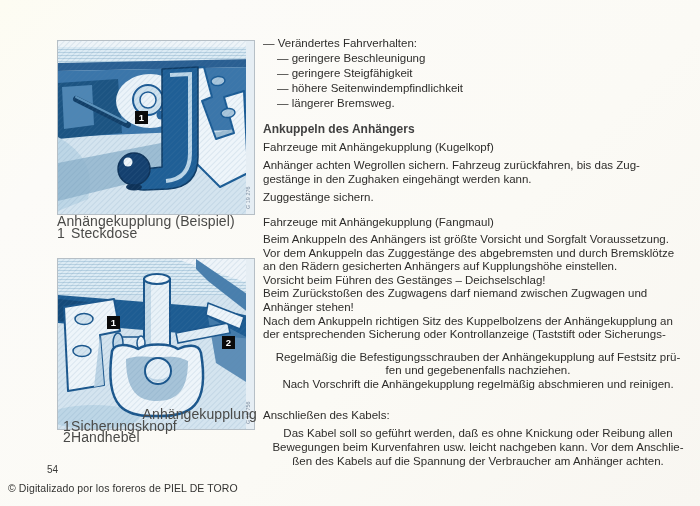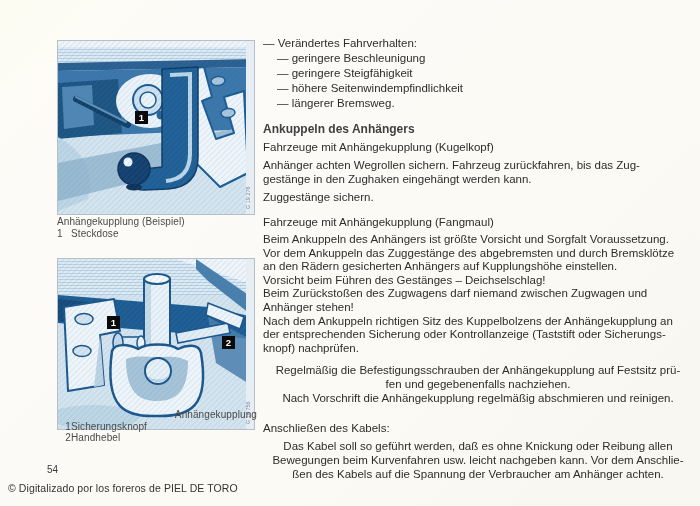--- a/index.html
+++ b/index.html
@@ -7,21 +7,21 @@
     width:700px;height:506px;overflow:hidden;position:relative;
     font-family:"Liberation Sans","DejaVu Sans",sans-serif;
     background:linear-gradient(135deg,#fdfcf2 0%,#fcfbf8 18%,#fbfaf5 60%,#f8f6f1 100%);
   }
   .page{position:absolute;inset:0;}
   
   .figure{position:absolute;left:57px;width:196px;border:1px solid #b6bfc6;box-sizing:content-box;background:#d4e4ef;}
   .figure svg{display:block;}
   #fig1{top:40px;height:173px;}
   #fig2{top:258px;height:170px;}
-  .caption{position:absolute;left:57px;width:200px;color:#4a4a48;font-size:10px;line-height:11px;letter-spacing:.1px;}
+  .caption{position:absolute;left:57px;width:200px;color:#4a4a48;font-size:14px;line-height:11px;letter-spacing:.1px;}
   #cap1{top:216px;}
   #cap2{top:409px;text-align:right;}
   .caption-title{margin-bottom:1px;}
   .legend-row{display:flex;}
   .legend-num{width:14px;flex:0 0 14px;}
   
   .rc{position:absolute;left:263px;top:36px;width:430px;color:#2e2d2b;font-size:11.5px;}
   .tline{line-height:14px;white-space:nowrap;}
   .bullets .tline{line-height:15px;}
   .indent{padding-left:14px;}
@@ -192,21 +192,20 @@
 
     <div class="p3">
         <div class="tline">Beim Ankuppeln des Anhängers ist größte Vorsicht und Sorgfalt Voraussetzung.</div>
         <div class="tline">Vor dem Ankuppeln das Zuggestänge des abgebremsten und durch Bremsklötze</div>
         <div class="tline">an den Rädern gesicherten Anhängers auf Kupplungshöhe einstellen.</div>
         <div class="tline">Vorsicht beim Führen des Gestänges – Deichselschlag!</div>
         <div class="tline">Beim Zurückstoßen des Zugwagens darf niemand zwischen Zugwagen und</div>
         <div class="tline">Anhänger stehen!</div>
         <div class="tline">Nach dem Ankuppeln richtigen Sitz des Kuppelbolzens der Anhängekupplung an</div>
         <div class="tline">der entsprechenden Sicherung oder Kontrollanzeige (Taststift oder Sicherungs-</div>
-        <div class="tline">knopf) nachprüfen.</div>
       </div>
 
     <div class="p4">
         <div class="tline">Regelmäßig die Befestigungsschrauben der Anhängekupplung auf Festsitz prü-</div>
         <div class="tline">fen und gegebenenfalls nachziehen.</div>
         <div class="tline">Nach Vorschrift die Anhängekupplung regelmäßig abschmieren und reinigen.</div>
       </div>
 
     <div class="subhead sub-kabel">Anschließen des Kabels:</div>
 

